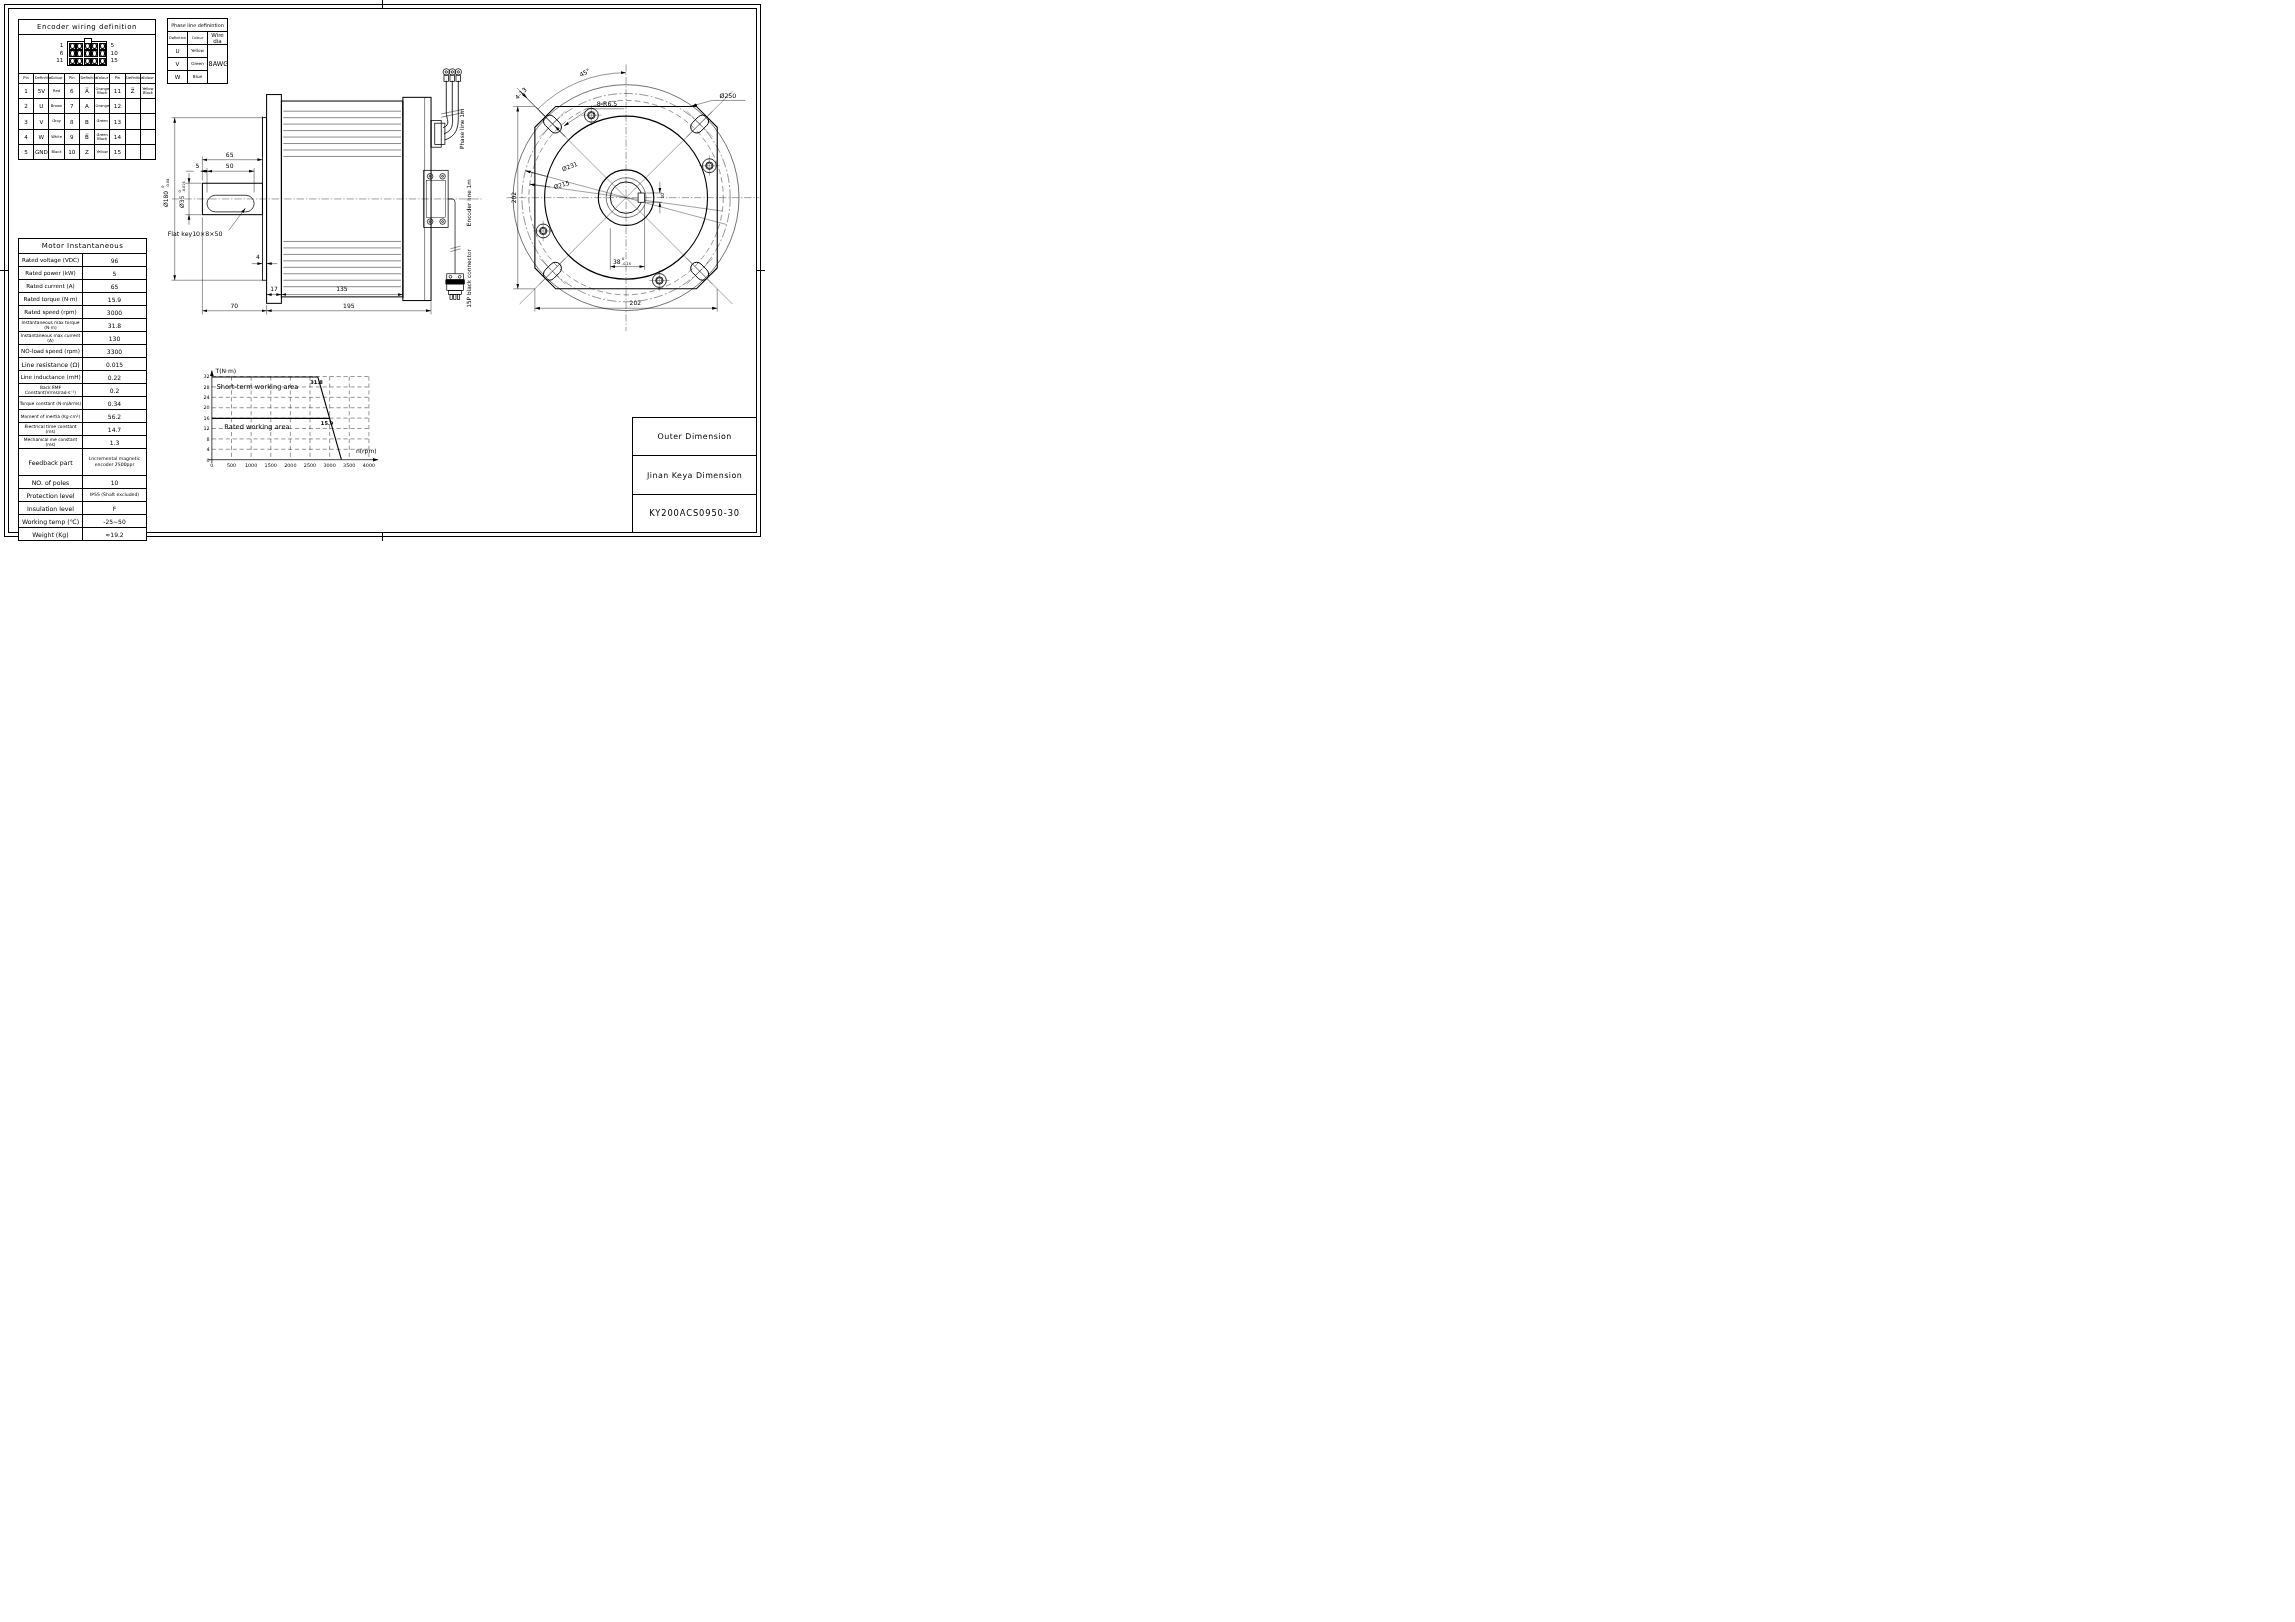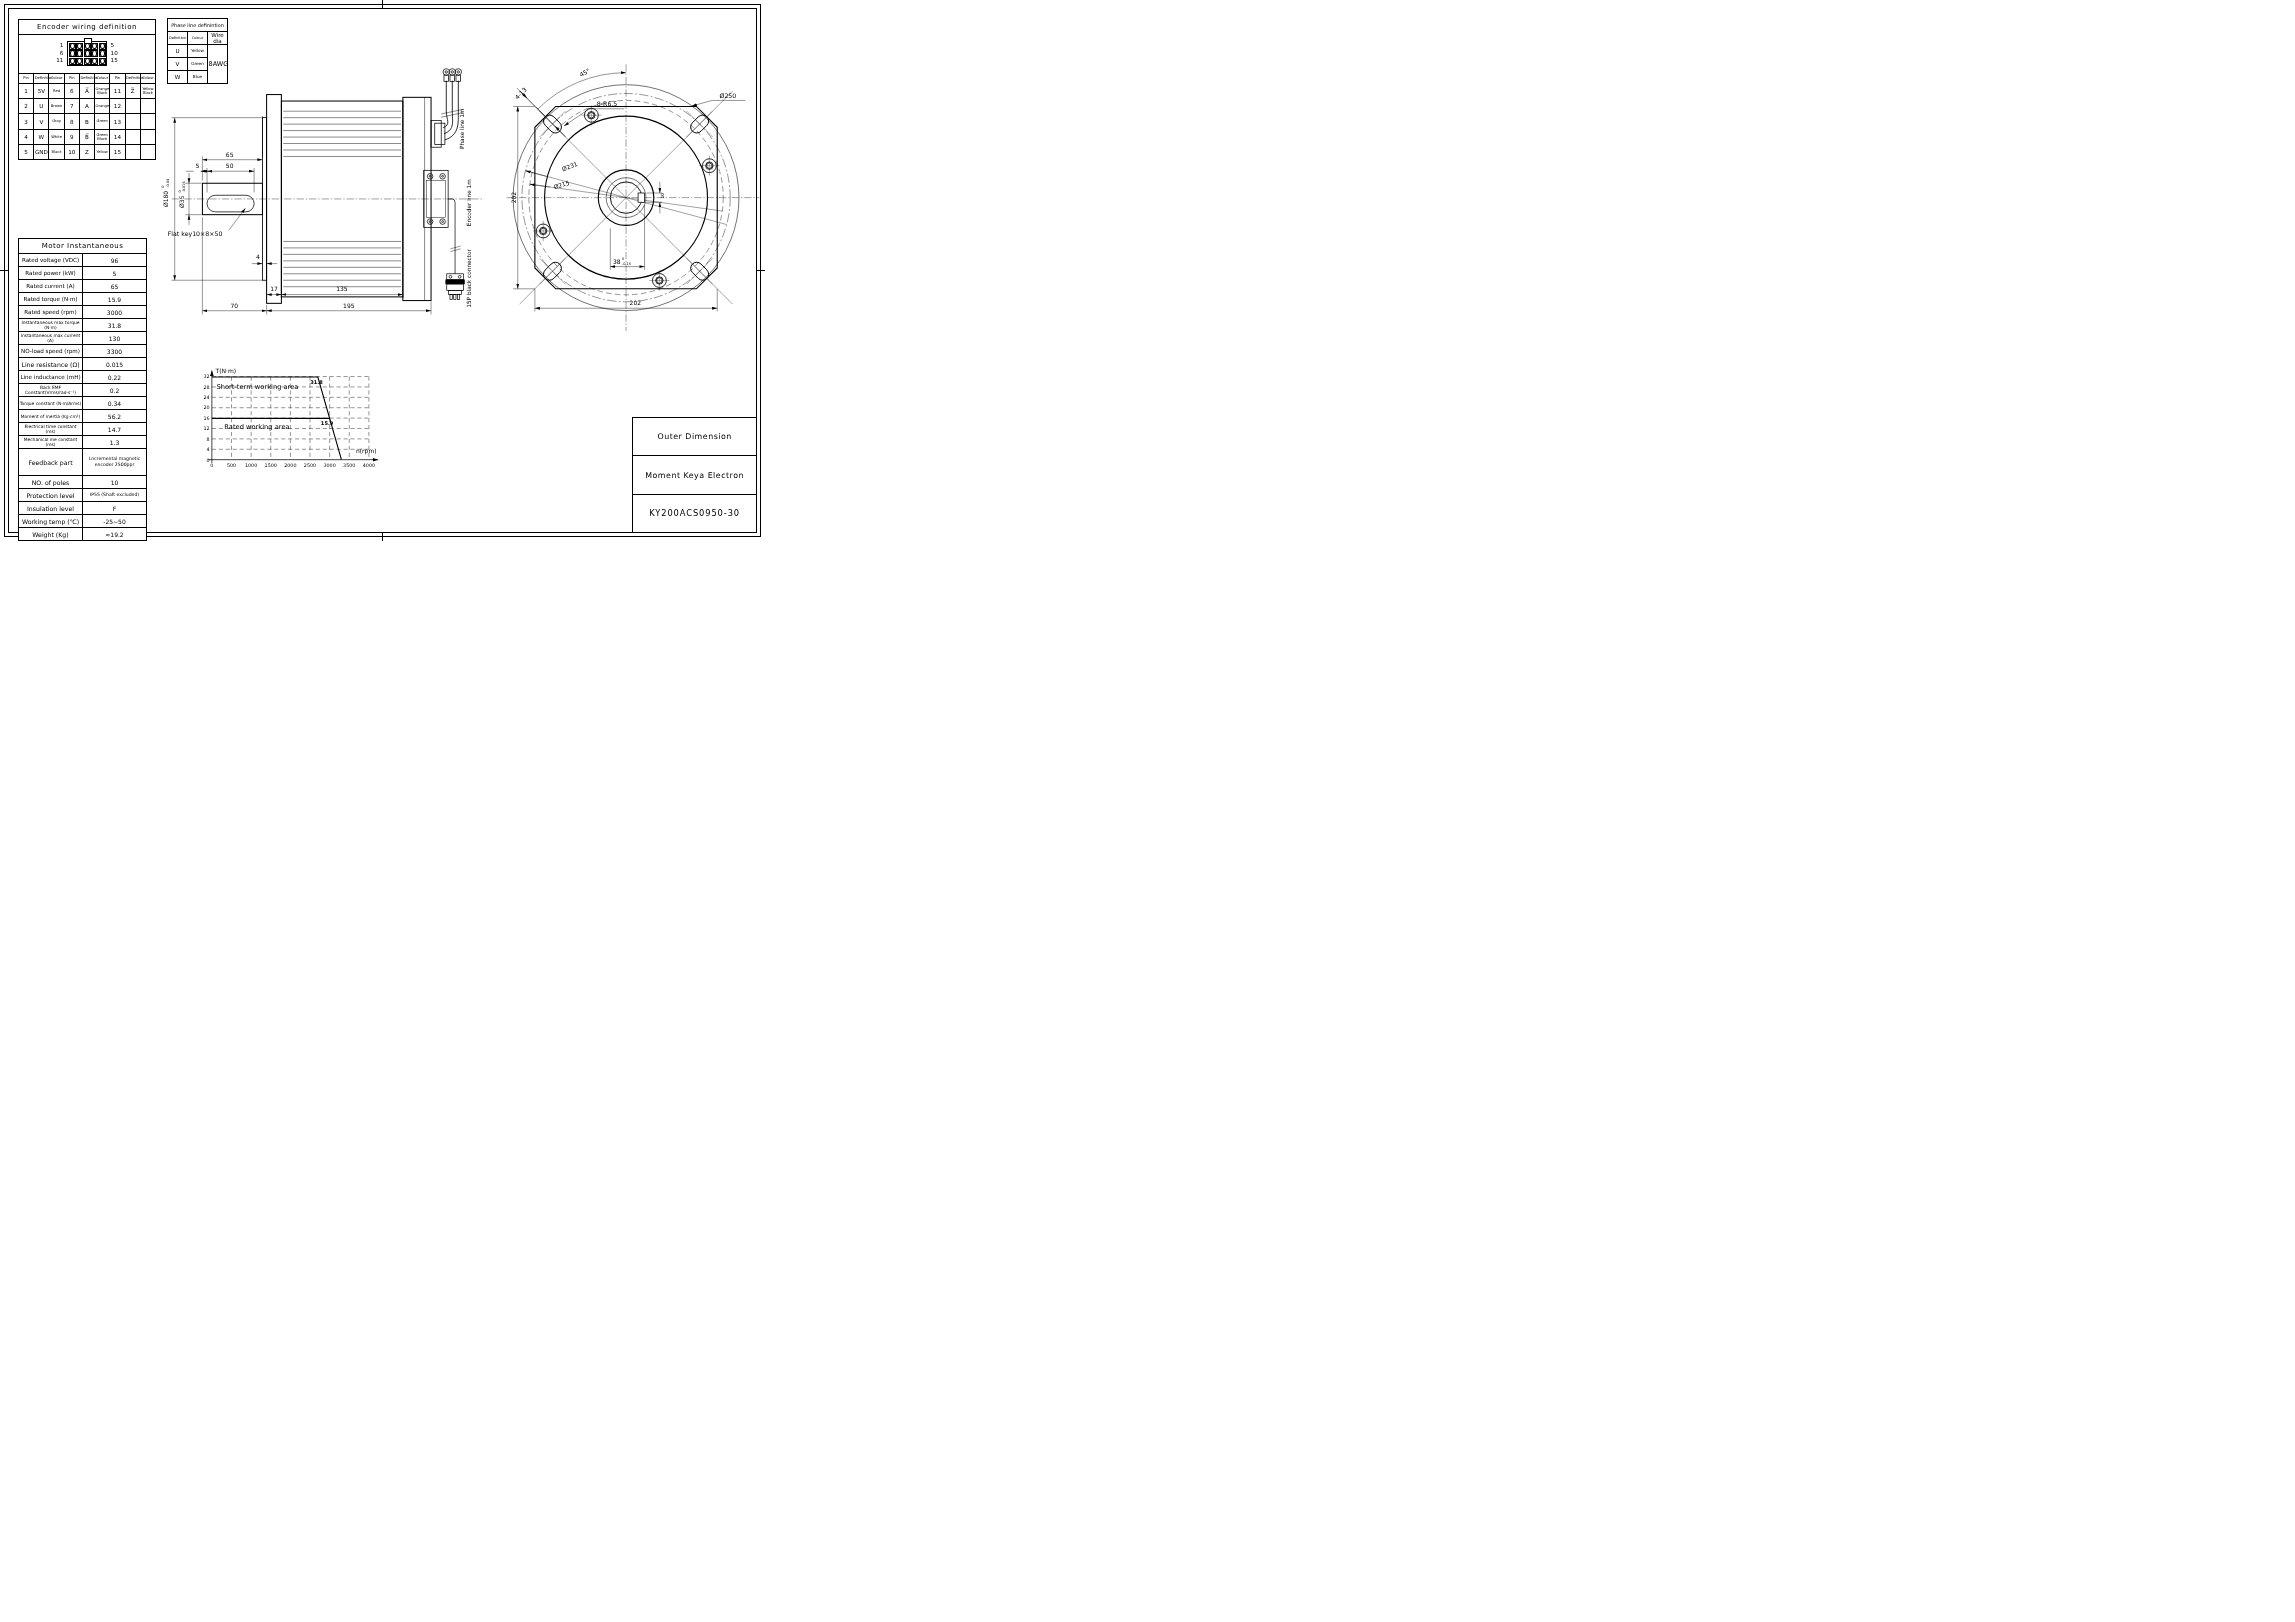--- a/index.html
+++ b/index.html
@@ -680,17 +680,17 @@
       <text x="378" y="221" font-size="10.5" text-anchor="middle">4000</text>
       <text x="251" y="42" font-size="11" font-weight="bold">31.8</text>
       <text x="274" y="129" font-size="11" font-weight="bold">15.9</text>
       <text x="48" y="52" font-size="14.5">Short-term working area</text>
       <text x="65" y="138" font-size="14.5">Rated working area</text>
     </g>
   </svg>
 
   <div id="tblock">
     <div class="row">Outer Dimension</div>
-    <div class="row">Moment Keya Electron</div>
+    <div class="row">Jinan Keya Dimension</div>
     <div class="row">KY200ACS0950-30</div>
   </div>
 </div>
 
 
 </body></html>

